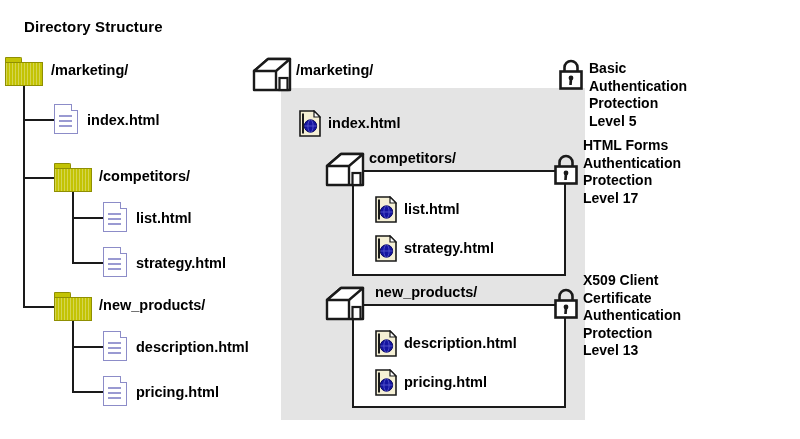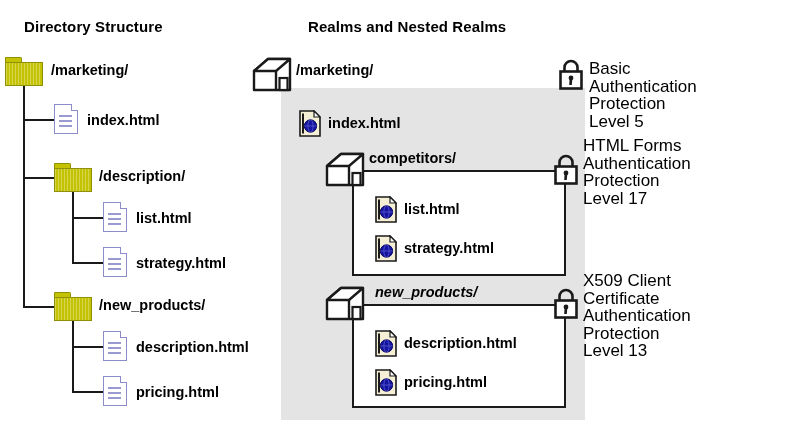--- a/index.html
+++ b/index.html
@@ -150,33 +150,32 @@
   .webdoc {
     position: absolute;
     width: 22px;
     height: 27px;
   }
   .webdoc svg { display: block; }
 
   
   .annotation {
     position: absolute;
-    font-size: 17px;
-    font-weight: normal;
+    font-size: 14px;
+    font-weight: bold;
     line-height: 17.5px;
     white-space: pre-line;
   }
 </style>
 </head>
 <body>
 
 <div id="canvas">
 
   <div class="heading" id="heading-directory">Directory Structure</div>
-  <div class="heading" id="heading-realms">Realms and Nested Realms</div>
 
   <div>
 
     <div class="folder" style="left:5px; top:57px;">
       <div class="tab"></div>
         <div class="body"></div>
     </div>
     <div class="label" style="left:51px; top:62px;">/marketing/</div>
 
     <div class="vline" style="left:23px; top:86px; height:220px;"></div>
@@ -189,21 +188,21 @@
         <div class="ln ln2"></div>
         <div class="ln ln3"></div>
     </div>
     <div class="label" style="left:87px; top:112px;">index.html</div>
 
     <div class="hline" style="left:23px; top:177px; width:31px;"></div>
     <div class="folder" style="left:54px; top:163px;">
       <div class="tab"></div>
         <div class="body"></div>
     </div>
-    <div class="label" style="left:99px; top:168px;">/description/</div>
+    <div class="label" style="left:99px; top:168px;">/competitors/</div>
 
     <div class="vline" style="left:72px; top:192px; height:72px;"></div>
 
     <div class="hline" style="left:72px; top:217px; width:31px;"></div>
     <div class="page" style="left:103px; top:202px;">
       <div class="sheet"></div>
         <div class="fold"></div>
       <div class="ln ln1"></div>
         <div class="ln ln2"></div>
         <div class="ln ln3"></div>
@@ -335,21 +334,21 @@
 
     <div class="realm-box" style="left:352px; top:304px; width:214px; height:104px;"></div>
     <div class="house" style="left:325px; top:286px;">
       <svg width="40" height="35" viewBox="0 0 40 35">
         <polygon points="2,14 16,2 38,2 38,33 2,33" fill="#ffffff" stroke="#1a1a1a" stroke-width="2.4" stroke-linejoin="round"></polygon>
         <polygon points="2,14 16,2 38,2 24,14" fill="#ffffff" stroke="#1a1a1a" stroke-width="2.4" stroke-linejoin="round"></polygon>
         <line x1="24" y1="14" x2="24" y2="33" stroke="#1a1a1a" stroke-width="2.4"></line>
         <rect x="27.5" y="21" width="8" height="12" fill="#ffffff" stroke="#1a1a1a" stroke-width="2.2"></rect>
       </svg>
     </div>
-    <div class="label" style="left:375px; top:284px;font-style:italic;">new_products/</div>
+    <div class="label" style="left:375px; top:284px;">new_products/</div>
     <div class="lock" style="left:553px; top:287px;">
       <svg width="26" height="33" viewBox="0 0 26 33">
         <path d="M6.5 14 V9.5 a6.5 6.5 0 0 1 13 0 V14" fill="none" stroke="#1a1a1a" stroke-width="2.6"></path>
         <rect x="2.5" y="13.5" width="21" height="17" fill="#ffffff" stroke="#1a1a1a" stroke-width="2.6"></rect>
         <circle cx="13" cy="20" r="2.4" fill="#1a1a1a"></circle>
         <polygon points="11.6,20 14.4,20 13.8,27 11.2,27" fill="#1a1a1a"></polygon>
       </svg>
     </div>
     <div class="annotation" style="left:583px; top:272px;">X509 Client Certificate
 Authentication

